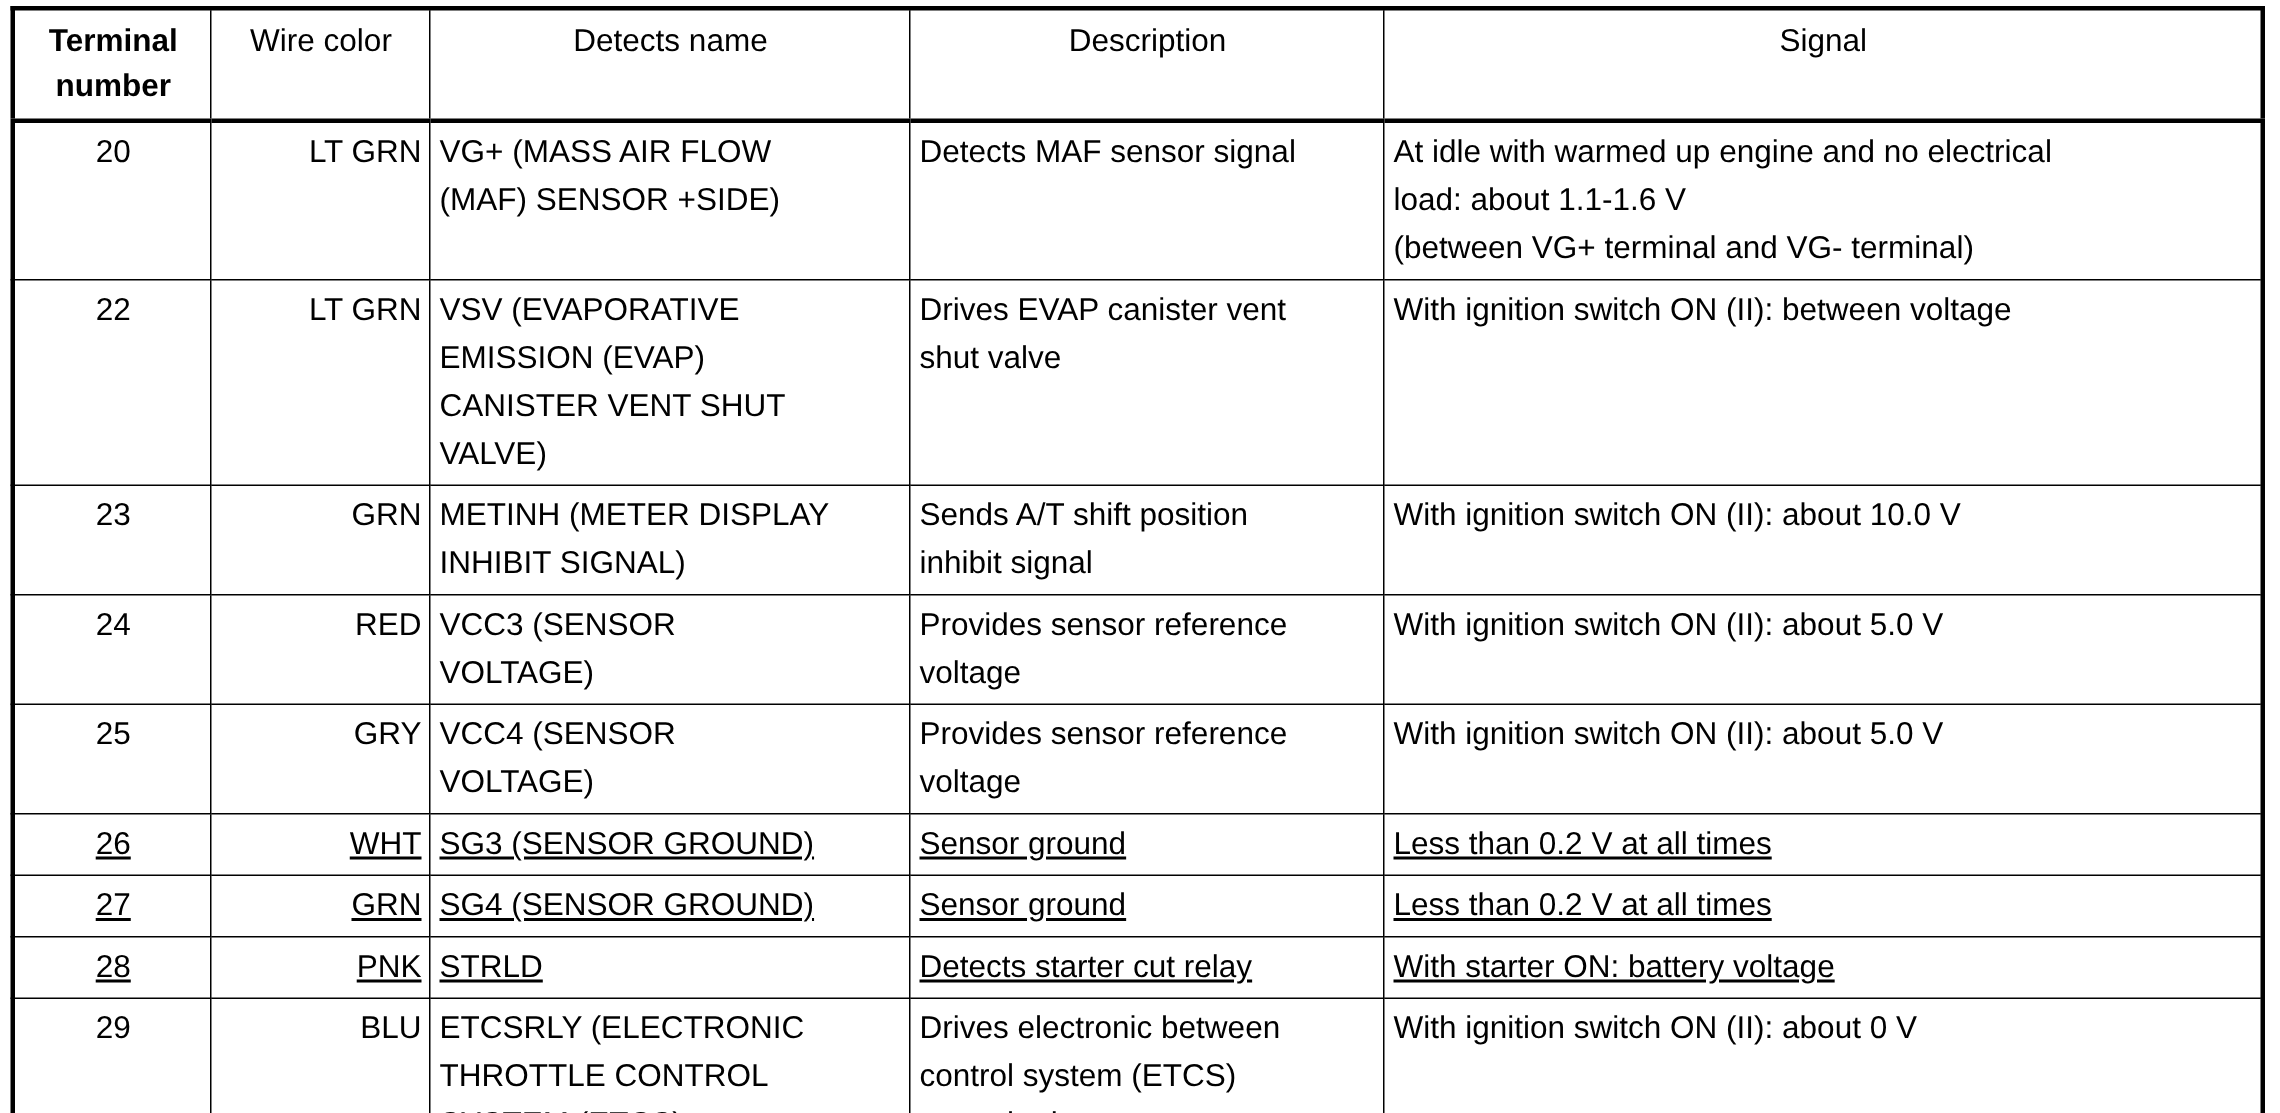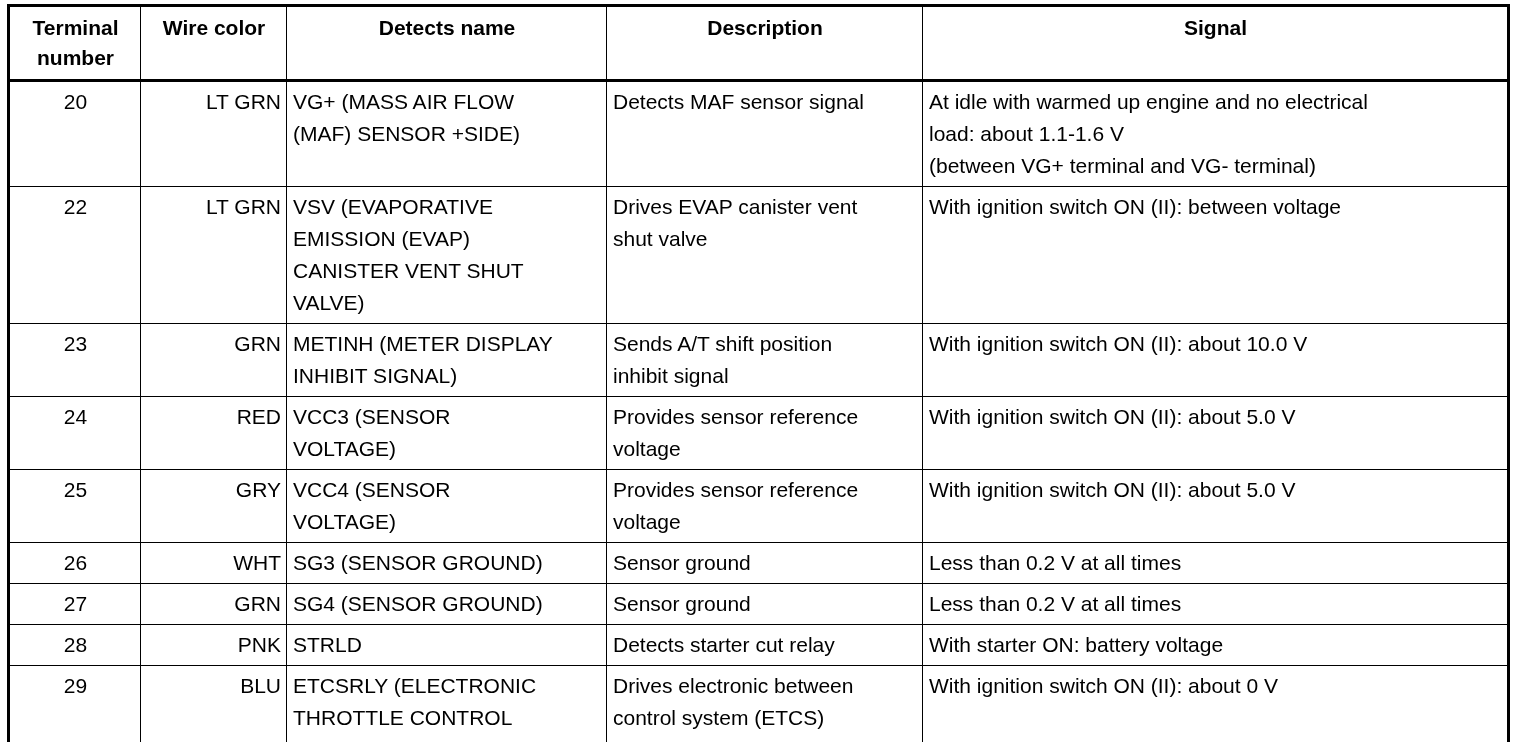--- a/index.html
+++ b/index.html
@@ -41,21 +41,21 @@
     vertical-align: top;
     font-size: 21px;
     line-height: 32px;
     padding: 4px 5px 4px 6px;
   }
 
   
   thead.table-head tr th {
     border-bottom: 3px solid #000000;
     text-align: center;
-    font-weight: bold;
+    font-weight: normal;
     line-height: 30px;
     padding-top: 6px;
     padding-bottom: 6px;
   }
   thead.table-head th.head-terminal {
     font-weight: bold;
     margin-left: 44px;
   }
 
   tbody.table-body td.cell-terminal {
@@ -73,21 +73,21 @@
   
   .line {
     display: block;
     white-space: pre;
   }
 
   
   tr.row-h-tall    td { height: 88px; margin-left: 20px; }
   tr.row-h-xtall   td { height: 115px; }
   tr.row-h-med2    td { height: 62px; margin-left: 44px; }
-  tr.row-h-short   td { height: 30px; }
+  tr.row-h-short   td { height: 30px; text-decoration: underline; }
   tr.row-h-last    td { height: 122px; }
 </style>
 </head>
 <body>
 
 <div class="table-wrap">
   <table class="terminal-table">
     <colgroup>
       <col class="c-terminal">
       <col class="c-wire">

